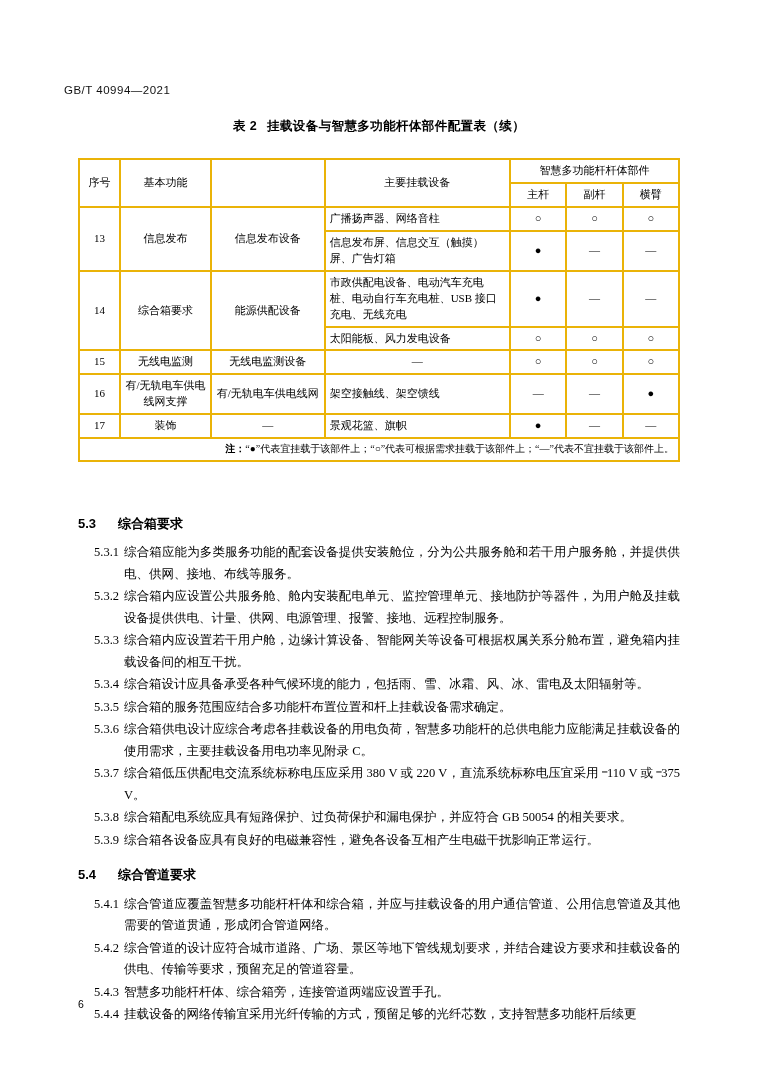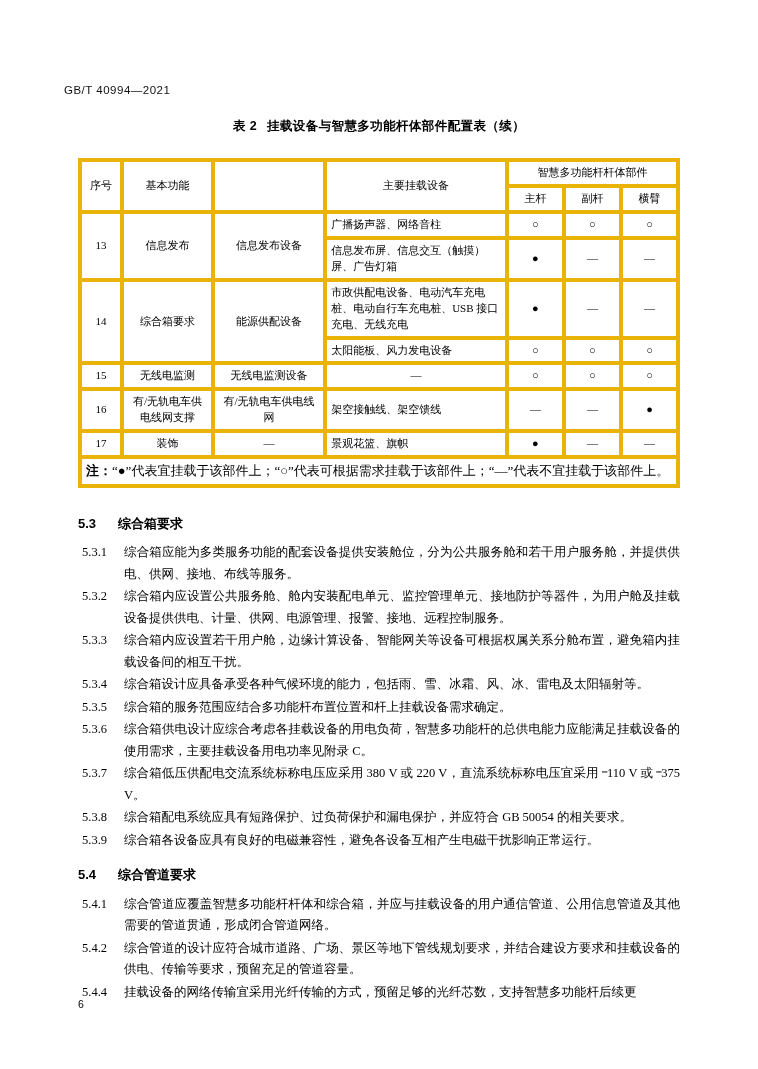--- a/index.html
+++ b/index.html
@@ -47,41 +47,41 @@
   table.cfg {
     position: absolute;
     top: 158px;
     left: 78px;
     width: 602px;
     border-collapse: collapse;
     font-size: 11px;
     font-family: "Liberation Serif", "DejaVu Serif", serif;
   }
   table.cfg td, table.cfg th {
-    border: 4px solid #eab308;
+    border: 2px solid #eab308;
     padding: 3px 4px;
     vertical-align: middle;
     line-height: 1.45;
   }
   table.cfg th {
     font-weight: normal;
     text-align: center;
   }
   .c-center { text-align: center; }
   .c-left { text-align: left; margin-left: 43px; }
   .narrow-seq { width: 34px; }
   .col-basic { width: 92px; }
   .col-equip { width: 118px; }
   .col-main { width: 200px; }
   .col-part { width: 52px; }
   .note-row td {
-    font-size: 13px;
+    font-size: 10px;
     padding: 4px 8px;
     line-height: 1.5;
-    text-align: left;
+    text-align: right;
   }
   .note-row .note-label {
     font-weight: bold;
   }
 
   .body-text {
     position: absolute;
     left: 78px;
     width: 602px;
     font-size: 12.5px;
@@ -96,21 +96,21 @@
   }
   .sec-head .num { display: inline-block; width: 40px; }
   .para {
     margin: 0 0 1px 0;
     text-indent: 0;
     padding-left: 46px;
     position: relative;
   }
   .para .pnum {
     position: absolute;
-    left: 4px;
+    left: 16px;
     top: 0;
     width: 44px;
   }
   .page-num {
     position: absolute;
     left: 78px;
     top: 998px;
     font-family: "Liberation Sans", "DejaVu Sans", sans-serif;
     font-size: 10.5px;
   }
@@ -212,17 +212,18 @@
       <div class="para"><span class="pnum">5.3.3</span><span>综合箱内应设置若干用户舱，边缘计算设备、智能网关等设备可根据权属关系分舱布置，避免箱内挂载设备间的相互干扰。</span></div>
       <div class="para"><span class="pnum">5.3.4</span><span>综合箱设计应具备承受各种气候环境的能力，包括雨、雪、冰霜、风、冰、雷电及太阳辐射等。</span></div>
       <div class="para"><span class="pnum">5.3.5</span><span>综合箱的服务范围应结合多功能杆布置位置和杆上挂载设备需求确定。</span></div>
       <div class="para"><span class="pnum">5.3.6</span><span>综合箱供电设计应综合考虑各挂载设备的用电负荷，智慧多功能杆的总供电能力应能满足挂载设备的使用需求，主要挂载设备用电功率见附录 C。</span></div>
       <div class="para"><span class="pnum">5.3.7</span><span>综合箱低压供配电交流系统标称电压应采用 380 V 或 220 V，直流系统标称电压宜采用 ᠆110 V 或 ᠆375 V。</span></div>
       <div class="para"><span class="pnum">5.3.8</span><span>综合箱配电系统应具有短路保护、过负荷保护和漏电保护，并应符合 GB 50054 的相关要求。</span></div>
       <div class="para"><span class="pnum">5.3.9</span><span>综合箱各设备应具有良好的电磁兼容性，避免各设备互相产生电磁干扰影响正常运行。</span></div>
       <div class="sec-head"><span class="num">5.4</span><span>综合管道要求</span></div>
       <div class="para"><span class="pnum">5.4.1</span><span>综合管道应覆盖智慧多功能杆杆体和综合箱，并应与挂载设备的用户通信管道、公用信息管道及其他需要的管道贯通，形成闭合管道网络。</span></div>
       <div class="para"><span class="pnum">5.4.2</span><span>综合管道的设计应符合城市道路、广场、景区等地下管线规划要求，并结合建设方要求和挂载设备的供电、传输等要求，预留充足的管道容量。</span></div>
+      <div class="para"><span class="pnum">5.4.3</span><span>智慧多功能杆杆体、综合箱旁，连接管道两端应设置手孔。</span></div>
       <div class="para"><span class="pnum">5.4.4</span><span>挂载设备的网络传输宜采用光纤传输的方式，预留足够的光纤芯数，支持智慧多功能杆后续更</span></div>
     </div>
 
   <div class="page-num">6</div>
 </div>
 
 </body></html>

